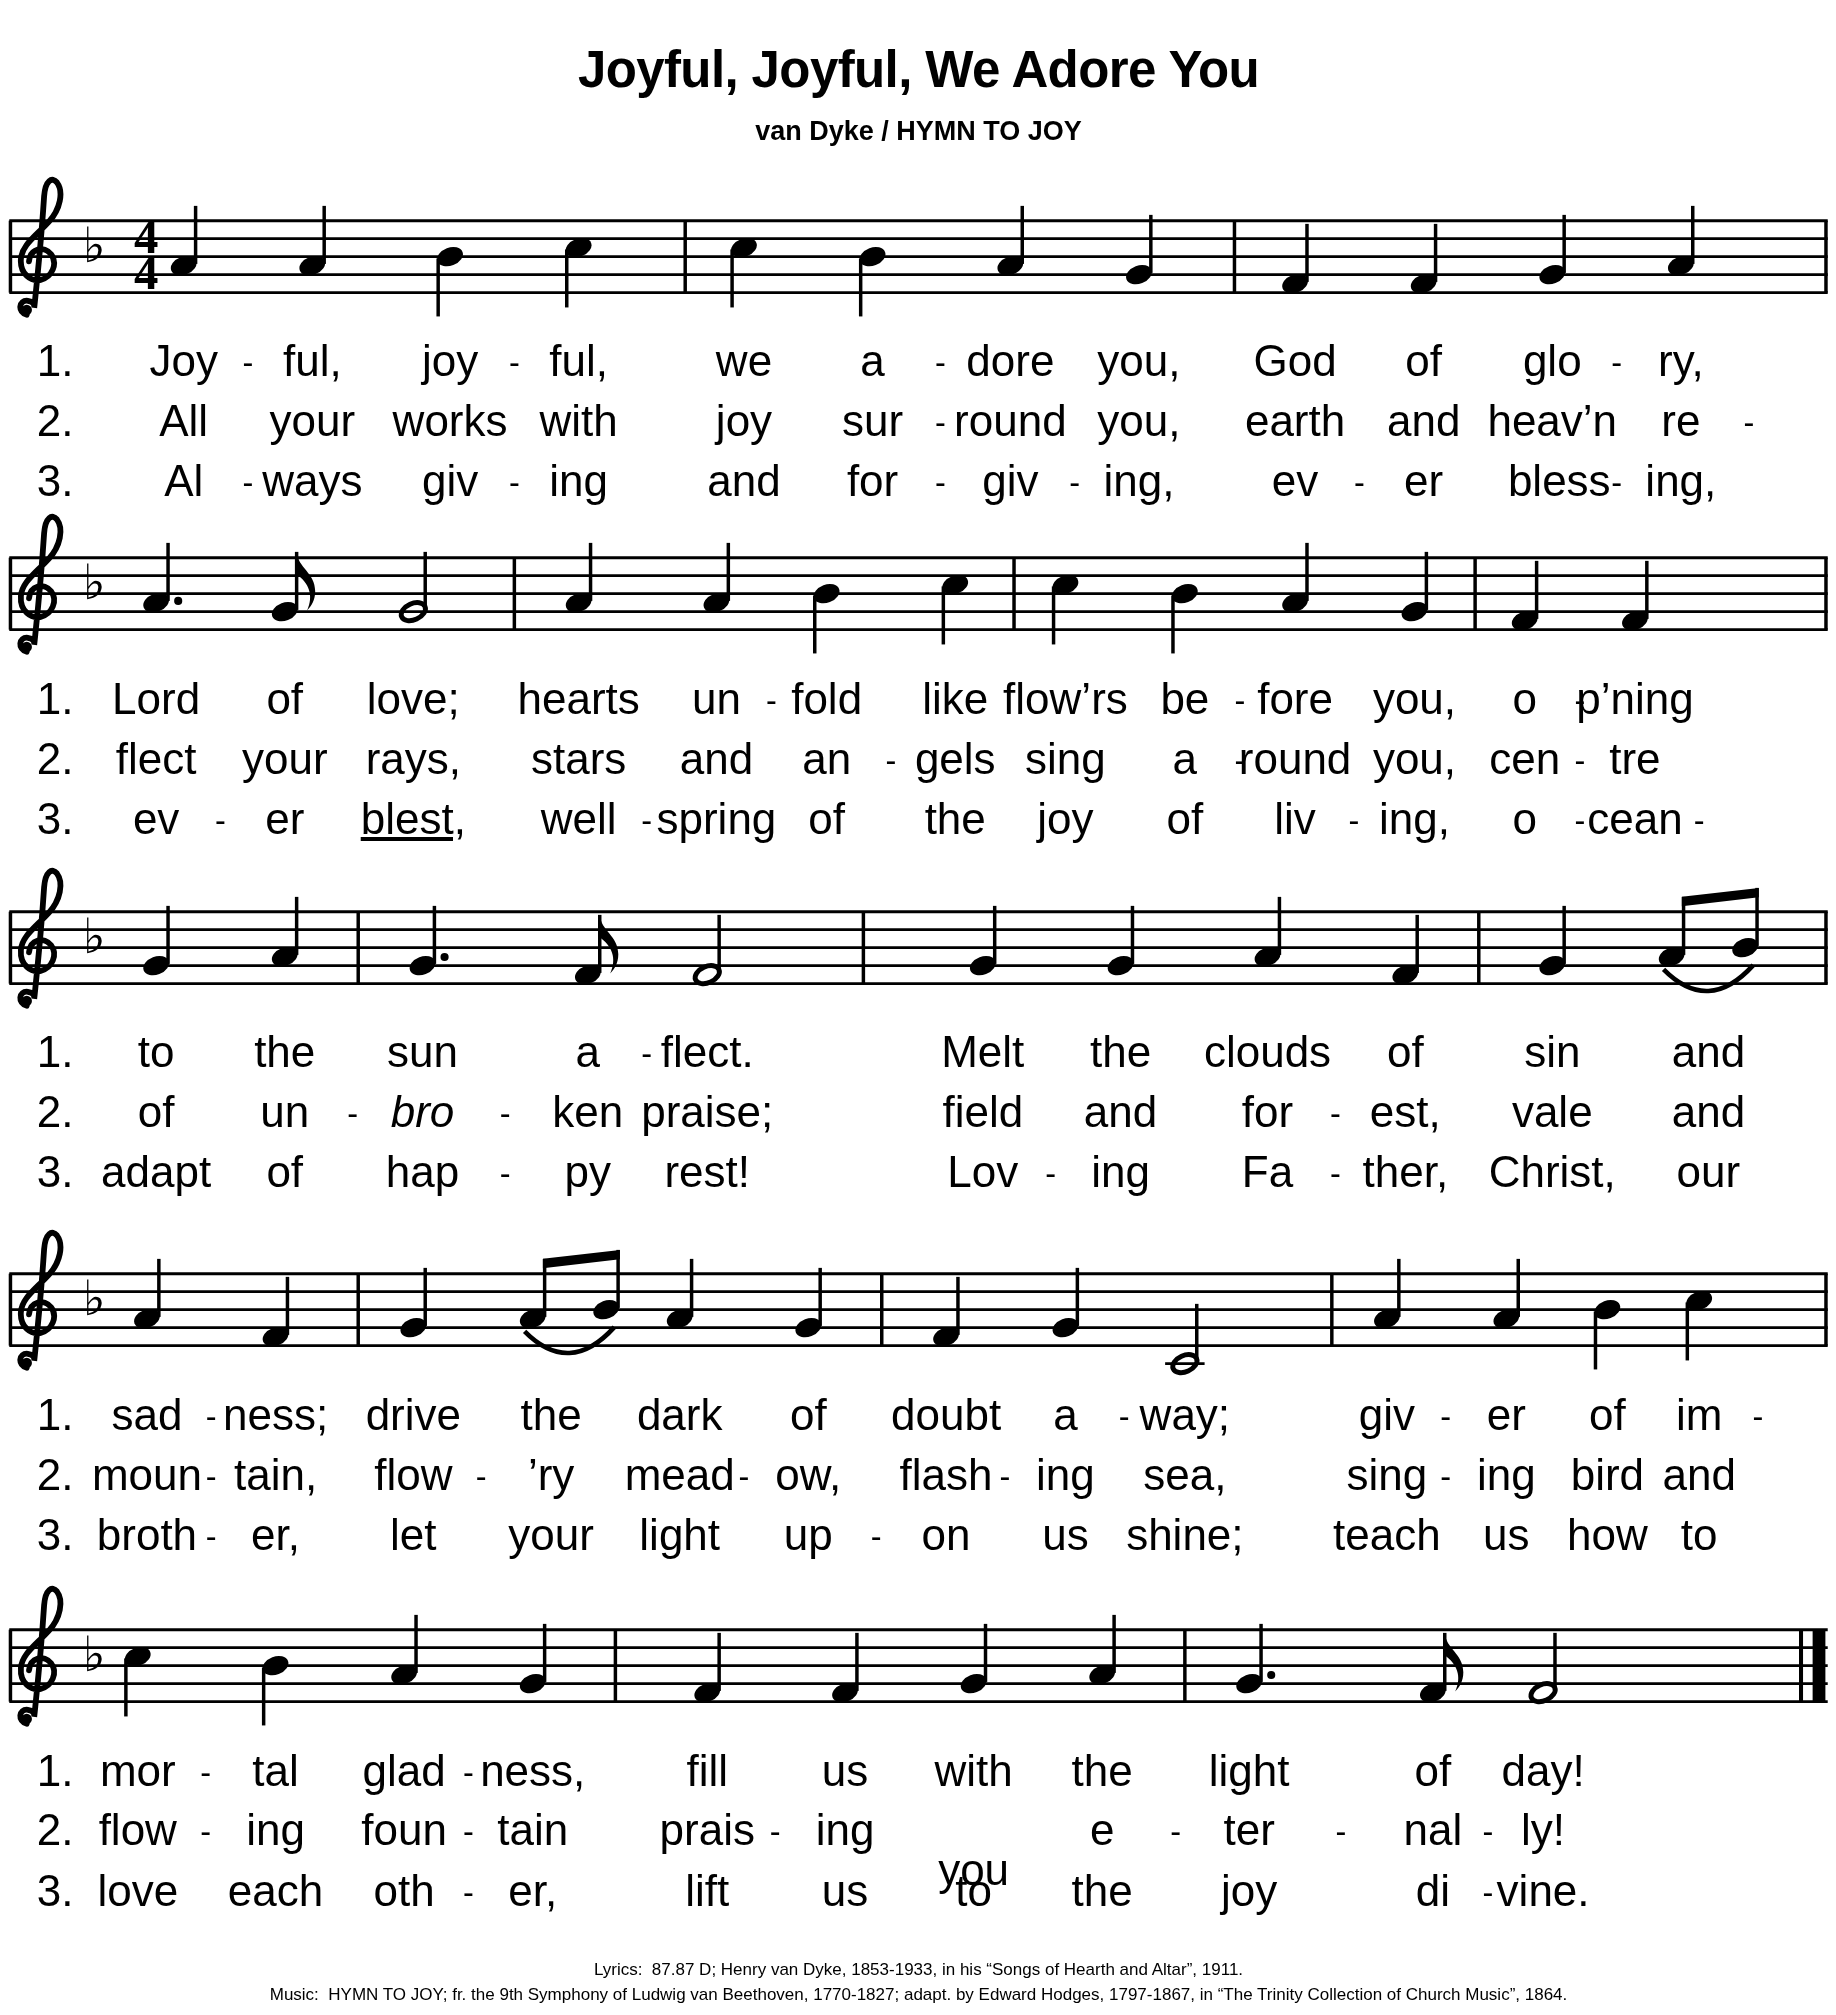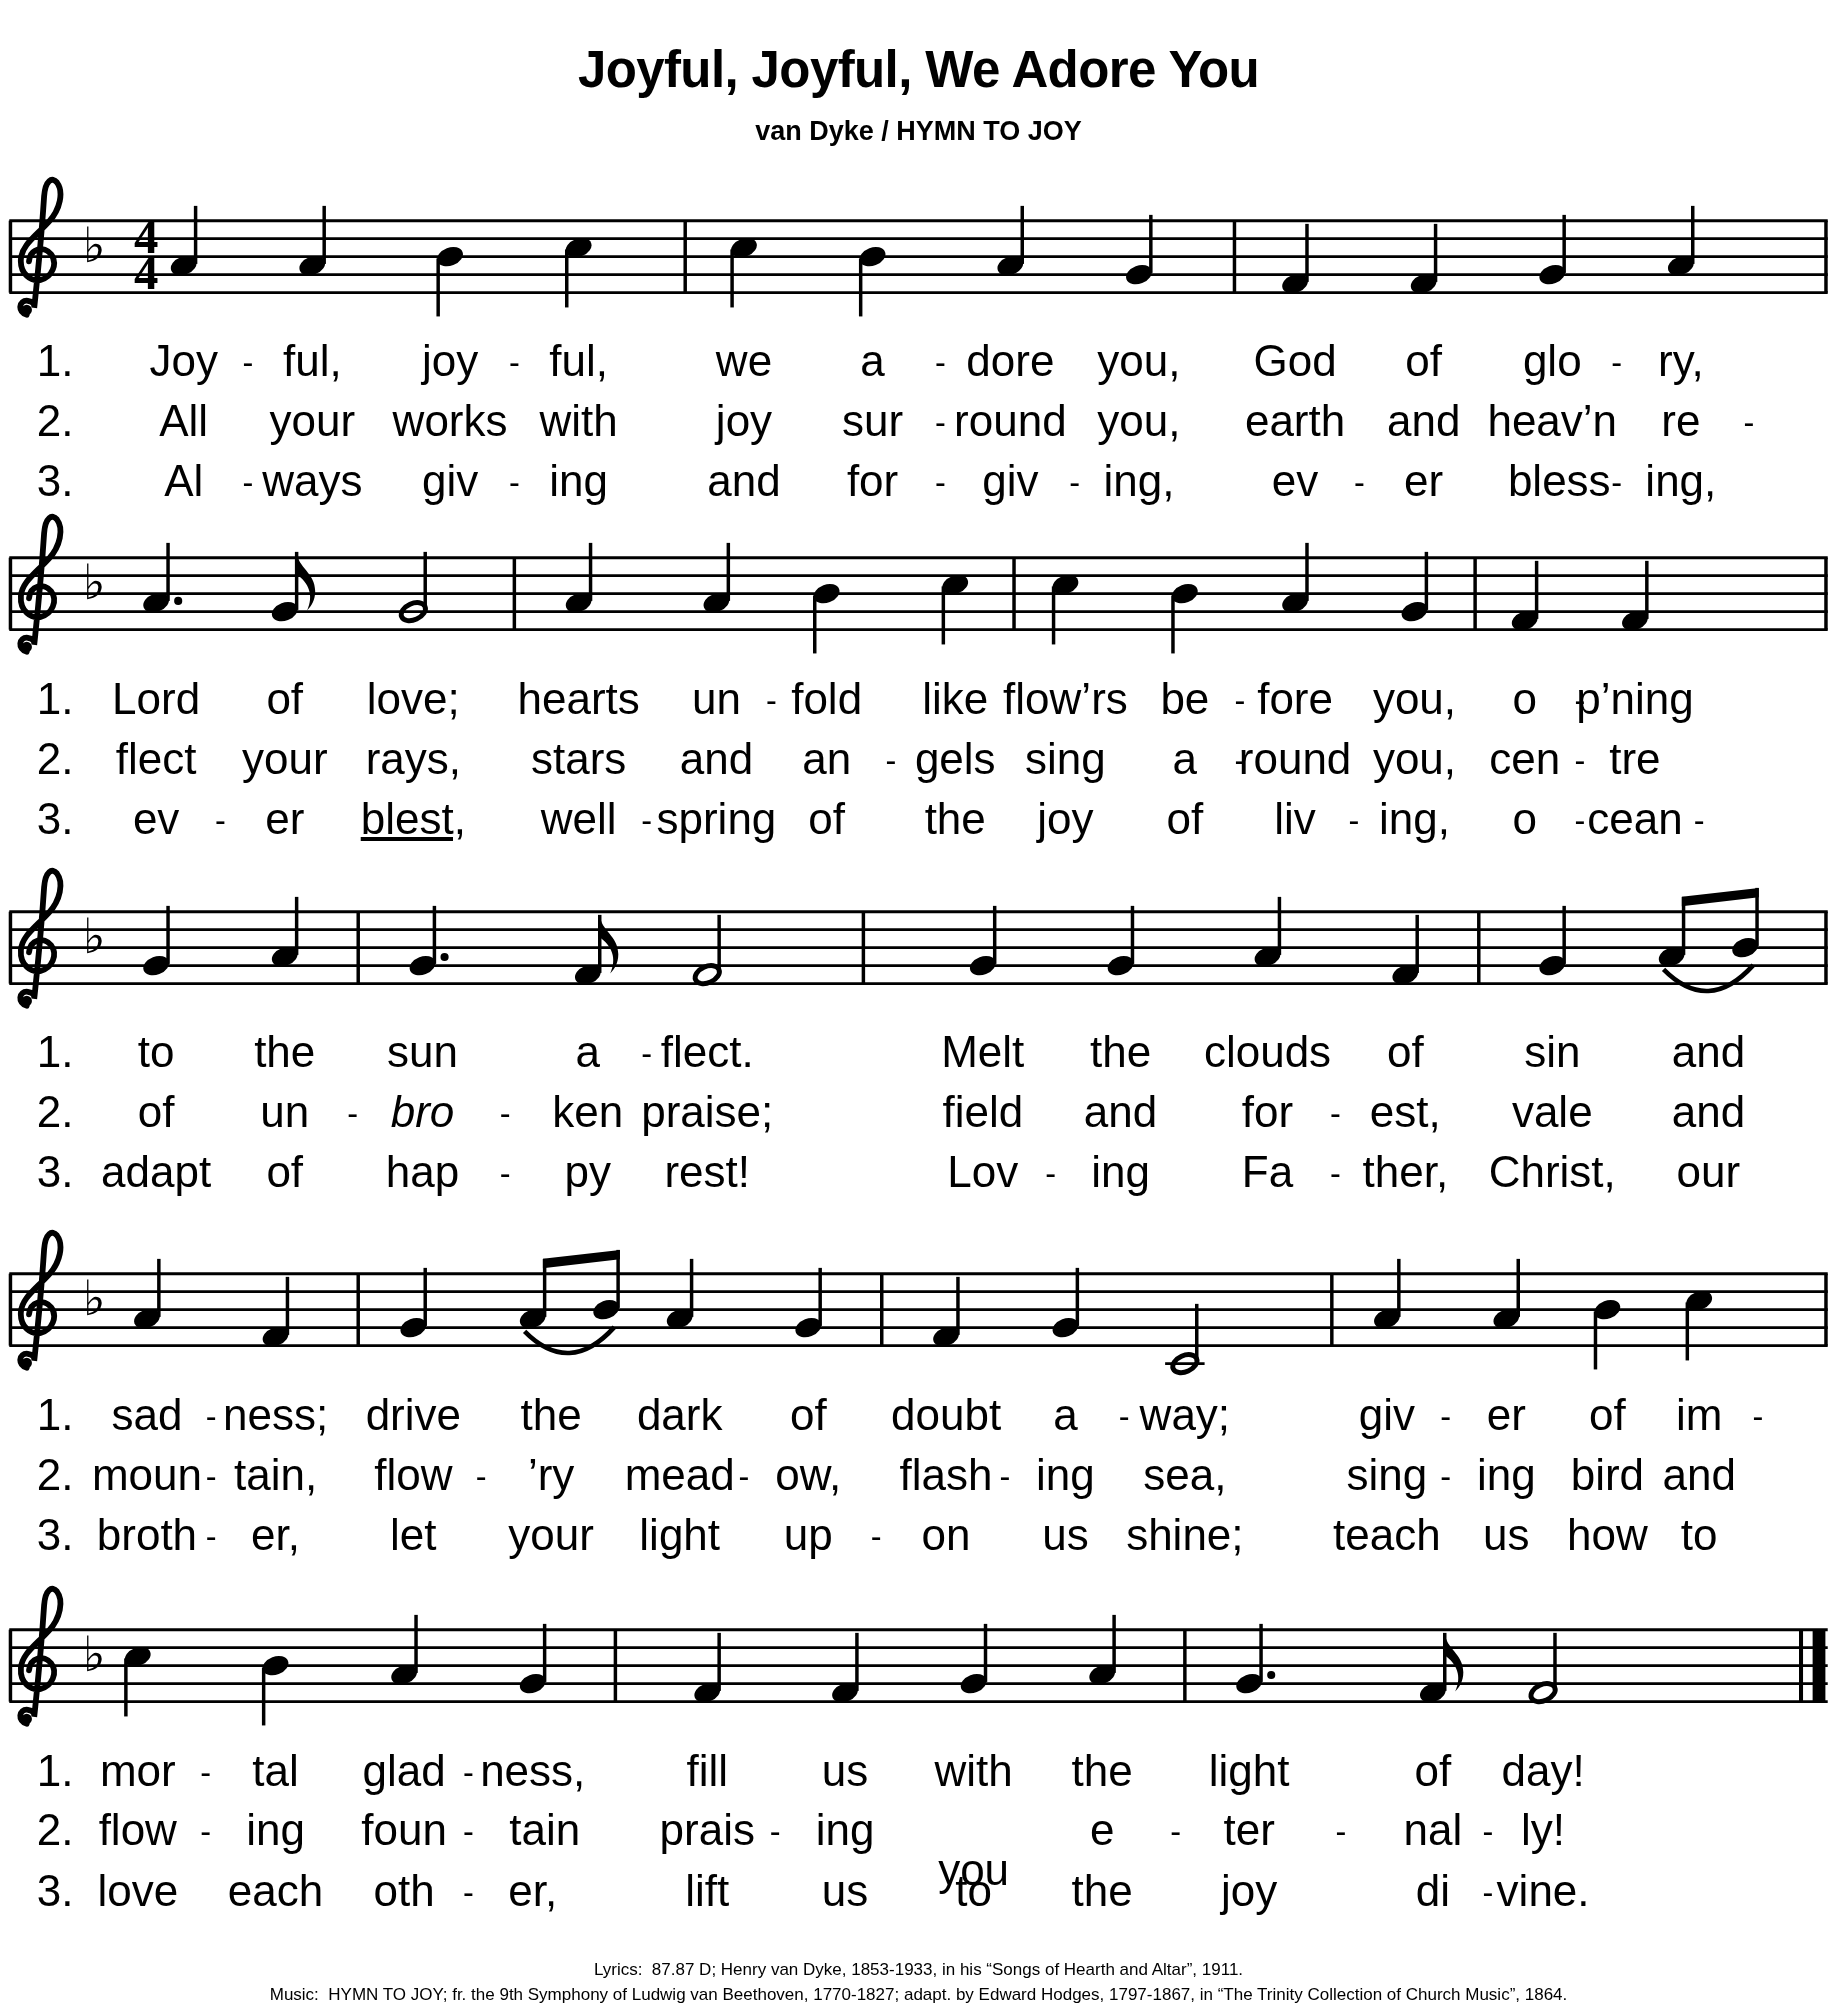--- a/index.html
+++ b/index.html
@@ -611,21 +611,21 @@
       <span class="tok" style="left: 78%;">of</span>
       <span class="tok" style="left: 84%;">day!</span>
     </div>
     <div class="verse-row" style="top: 1805px;">
       <span class="vnum" style="left: 3%;">2.</span>
       <span class="tok" style="left: 7.5%;">flow</span>
       <span class="tok hy" style="left: 11.2%;">-</span>
       <span class="tok" style="left: 15%;">ing</span>
       <span class="tok" style="left: 22%;">foun</span>
       <span class="tok hy" style="left: 25.5%;">-</span>
-      <span class="tok" style="left: 29%; margin-left: 12px;">tain</span>
+      <span class="tok" style="left: 29%;">tain</span>
       <span class="tok" style="left: 38.5%;">prais</span>
       <span class="tok hy" style="left: 42.2%;">-</span>
       <span class="tok" style="left: 46%;">ing</span>
       <span class="tok" style="left: 53%; margin-top: 40px;">you</span>
       <span class="tok" style="left: 60%;">e</span>
       <span class="tok hy" style="left: 64%;">-</span>
       <span class="tok" style="left: 68%;">ter</span>
       <span class="tok hy" style="left: 73%;">-</span>
       <span class="tok" style="left: 78%;">nal</span>
       <span class="tok hy" style="left: 81%;">-</span>

